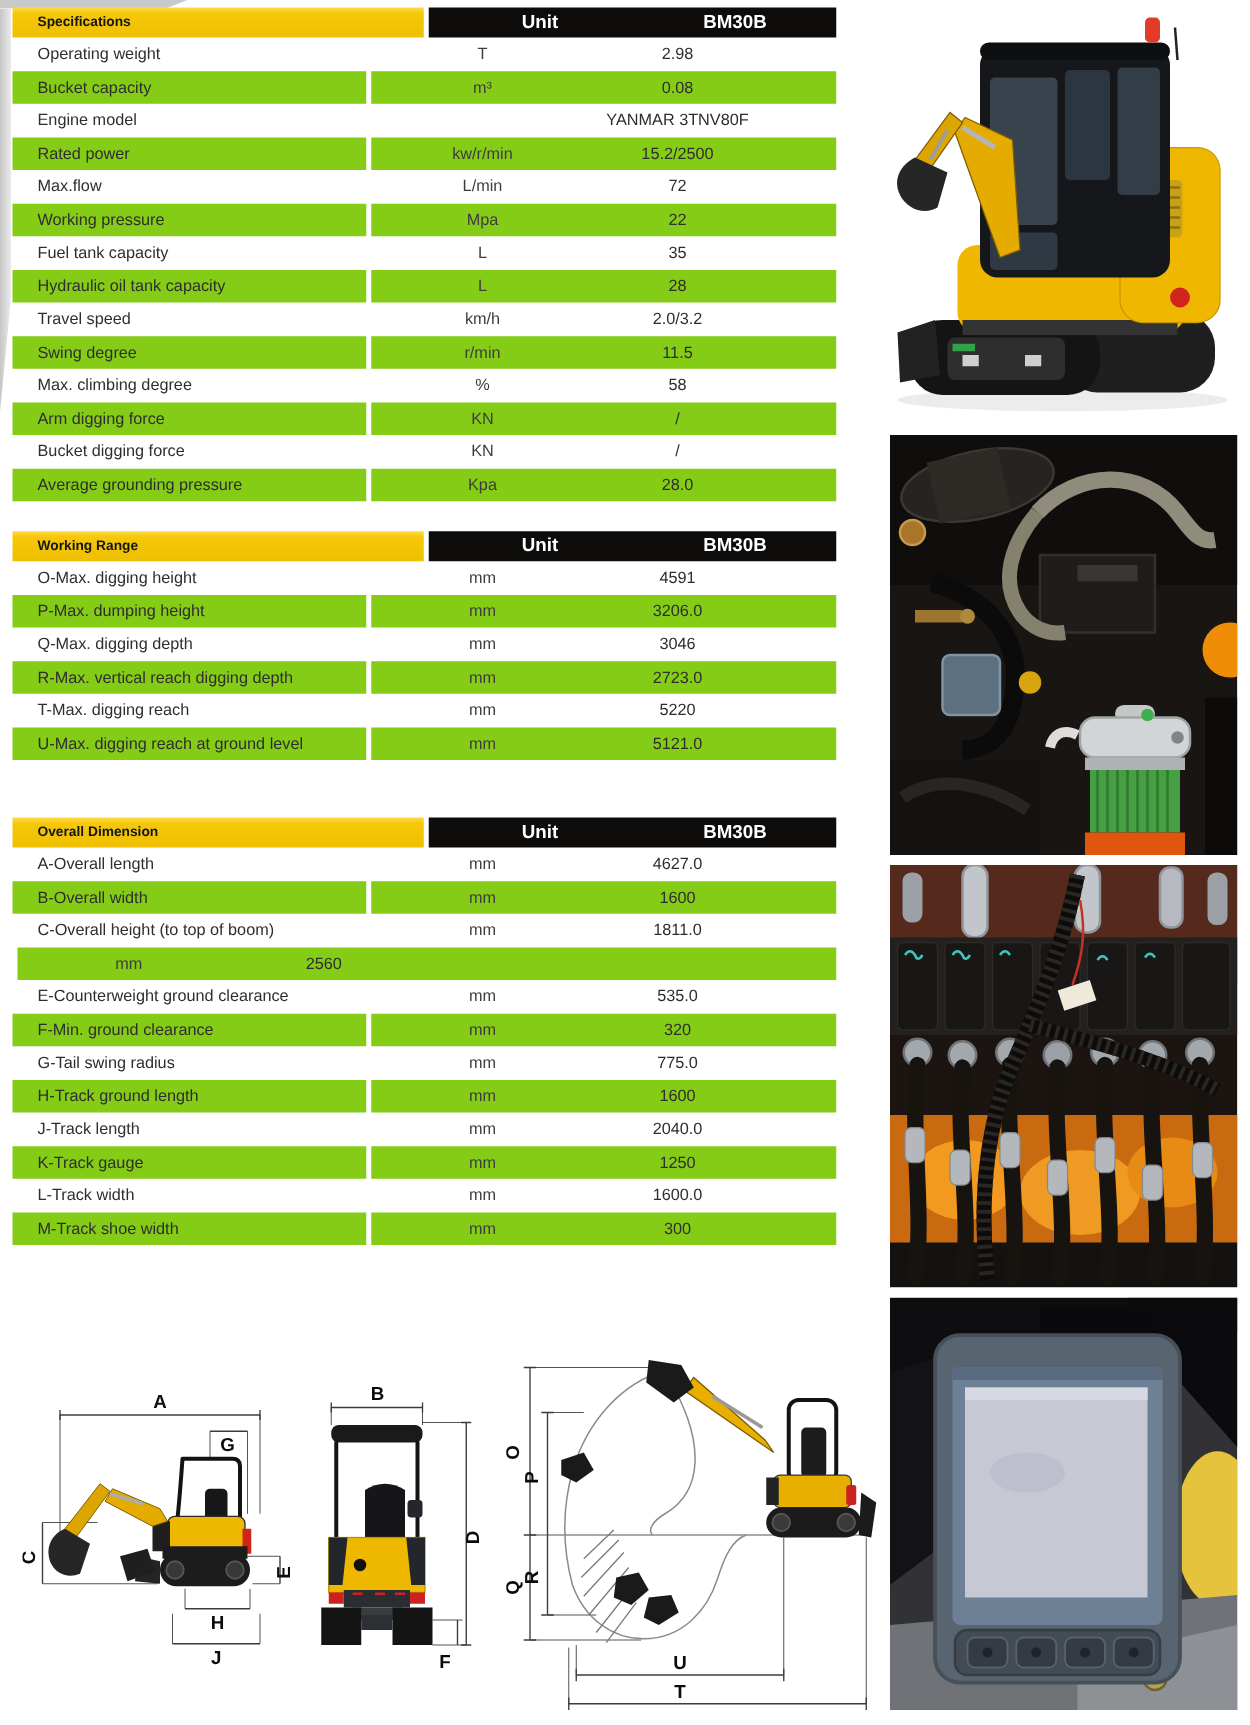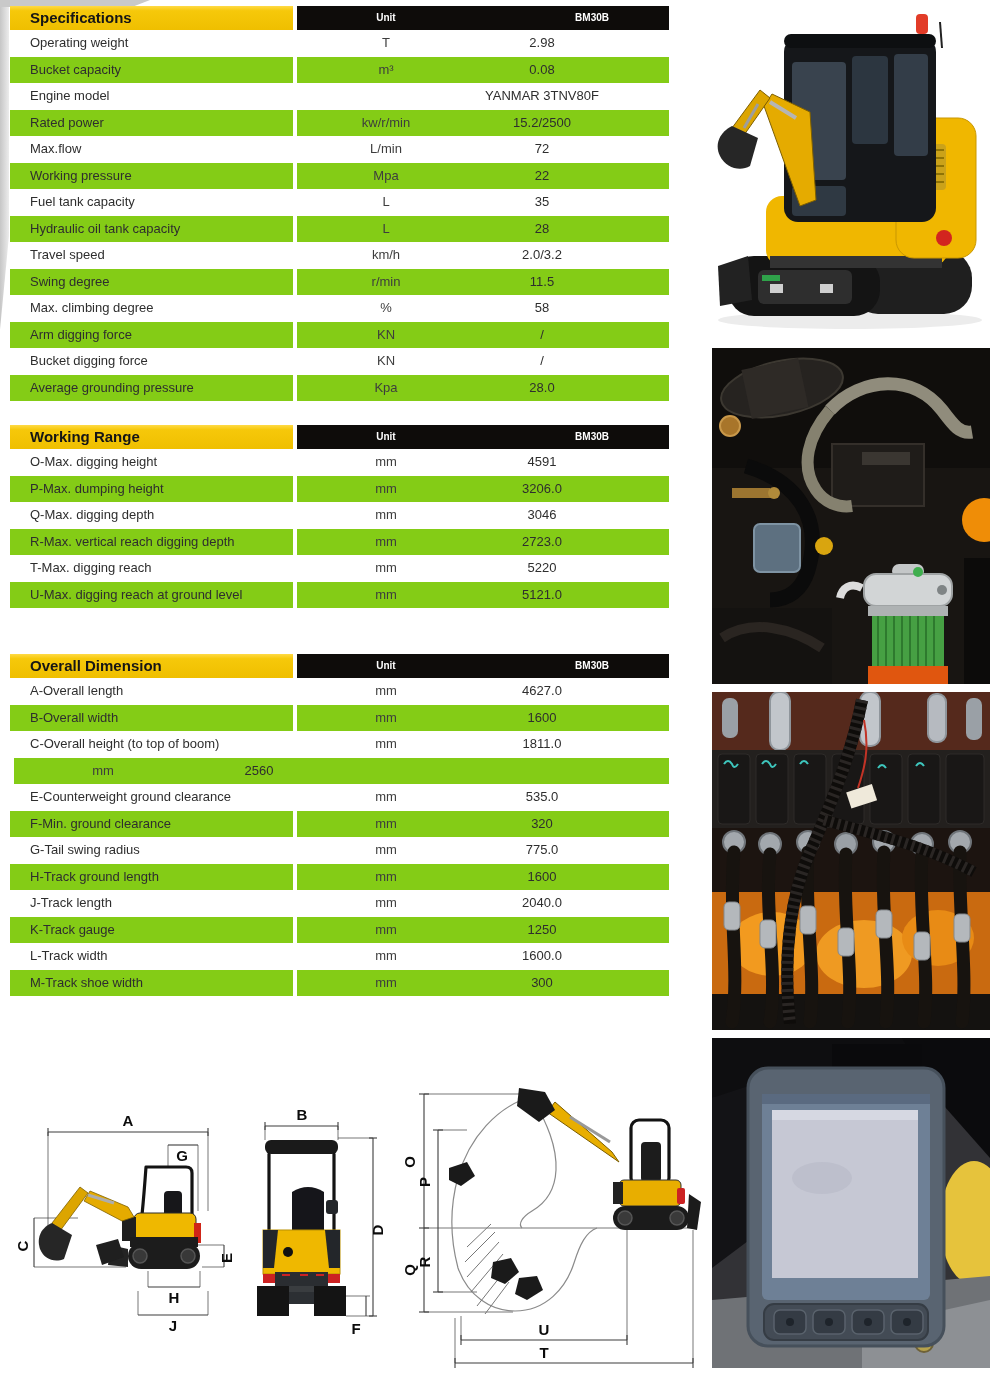--- a/index.html
+++ b/index.html
@@ -10,27 +10,27 @@
   .edge-top { position:absolute; left:0; top:0; width:150px; height:7px; background:#c9c9c9;
               clip-path:polygon(0 0,100% 0,88% 100%,0 100%); }
   .edge-left { position:absolute; left:0; top:7px; width:9px; height:520px;
                background:linear-gradient(to right,#c6c6c6,#ececec);
                clip-path:polygon(0 0,100% 0,100% 44%,0 62%); }
 
   
   .tbl { position:absolute; left:10px; width:659px; }
   #tbl-spec { top:6px; } #tbl-range { top:425px; } #tbl-dim { top:654px; }
   .tbl-head { display:flex; height:24px; }
-  .tbl-title { width:283px; box-sizing:border-box; padding-left:20px;
+  .tbl-title { width:329px; box-sizing:border-box; padding-left:20px;
                background:linear-gradient(to bottom,#ffda45 0%,#f6c80a 20%,#efbf00 100%);
-               font-weight:bold; font-size:15px; line-height:24px; color:#151515; }
+               font-weight:bold; font-size:11px; line-height:24px; color:#151515; }
   .tbl-cols { flex:1; margin-left:4px; background:#0e0c0a; display:flex;
-              color:#ffffff; font-weight:bold; font-size:10px; line-height:24px; }
+              color:#ffffff; font-weight:bold; font-size:15px; line-height:24px; }
   .hcol-unit { width:178px; text-align:center; }
-  .hcol-model { width:134px; text-align:right; }
+  .hcol-model { width:134px; text-align:center; }
   .hcol-fill { flex:1; }
   .trow { display:flex; height:26.5px; font-size:13px; color:#2e2e2e; }
   .trow .c-label { width:283px; box-sizing:border-box; padding-left:20px; line-height:26.5px; white-space:nowrap; }
   .trow .c-right { flex:1; margin-left:4px; display:flex; }
   .c-unit { width:178px; text-align:center; line-height:26.5px; color:#3d3d3d; }
   .c-value { width:134px; text-align:center; line-height:26.5px; }
   .c-fill { flex:1; }
   .trow.alt .c-label, .trow.alt .c-right { background:#84cc16; }
 
   

